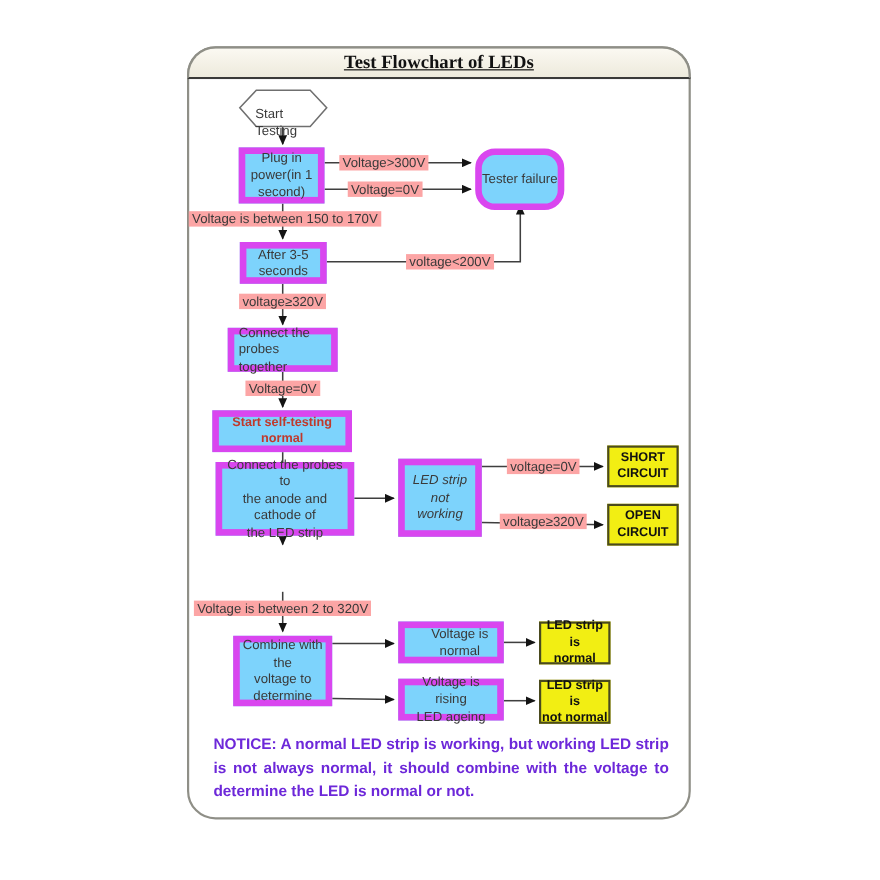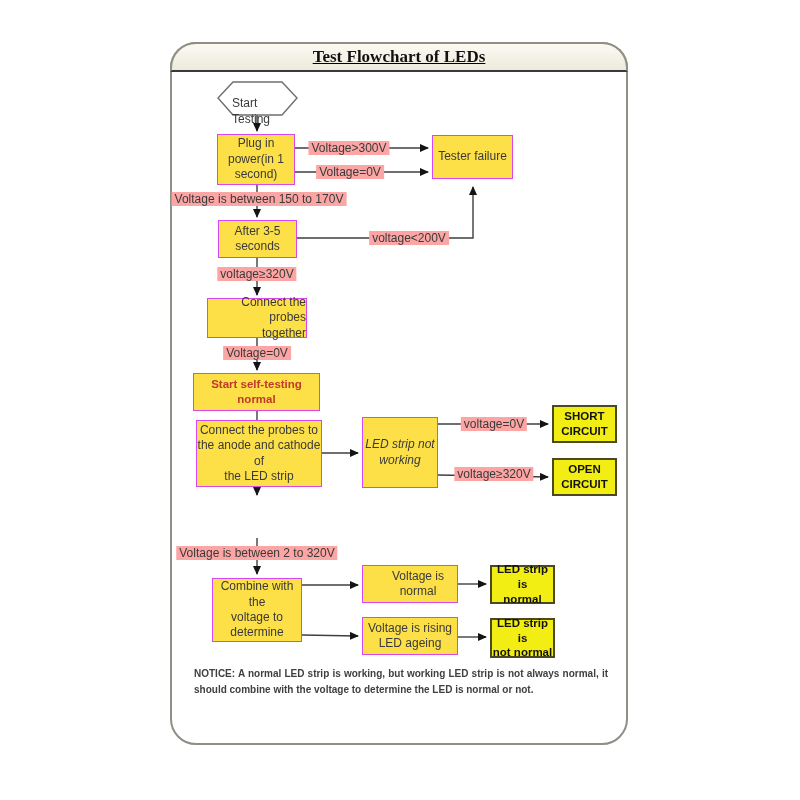--- a/index.html
+++ b/index.html
@@ -35,32 +35,32 @@
   .title {
     font-family: "Liberation Serif", serif;
     font-weight: bold;
     font-size: 17px;
     color: #111111;
   }
   svg.wires { position: absolute; left: 0; top: 0; }
   .node {
     position: absolute;
     box-sizing: border-box;
-    background: #fde047;
-    border: 1px solid #d946ef;
+    background: #7dd3fc;
+    border: 6px solid #d946ef;
     display: flex; align-items: center; justify-content: center;
     text-align: center;
     font-size: 12px;
     line-height: 1.28;
     color: #3a3a3a;
   }
   .node span { white-space: pre-line; }
-  .left-text { justify-content: flex-start; text-align: right; padding-left: 4px; }
+  .left-text { justify-content: flex-start; text-align: left; padding-left: 4px; }
   .n-plug        { left: 217px; top: 134px; width: 78px;  height: 51px; }
-  .n-tester      { left: 432px; top: 135px; width: 81px;  height: 44px; }
+  .n-tester      { left: 432px; top: 135px; width: 81px;  height: 56px; border-radius: 18px; }
   .n-after       { left: 218px; top: 220px; width: 79px;  height: 38px; }
   .n-probes      { left: 207px; top: 298px; width: 100px; height: 40px; }
   .n-selftest    { left: 193px; top: 373px; width: 127px; height: 38px;
                    color: #c0392b; font-weight: bold; font-size: 11.5px; }
   .n-anode       { left: 196px; top: 420px; width: 126px; height: 67px; }
   .n-notworking  { left: 362px; top: 417px; width: 76px;  height: 71px; font-style: italic; }
   .n-working     { left: 203px; top: 498px; width: 107px; height: 40px; }
   .n-combine     { left: 212px; top: 578px; width: 90px;  height: 64px; }
   .n-vnormal     { left: 362px; top: 565px; width: 96px;  height: 38px; padding-left: 16px; }
   .n-vrising     { left: 362px; top: 617px; width: 96px;  height: 38px; }
@@ -99,22 +99,22 @@
     font-size: 12px; line-height: 1.3;
     color: #3a3a3a;
     white-space: pre-line;
     text-align: left;
     margin-top: 12px;
   }
   .notice {
     position: absolute;
     left: 194px; top: 666px;
     width: 414px;
-    color: #404040;
-    font-size: 10px;
+    color: #6d28d9;
+    font-size: 14px;
     font-weight: bold;
     line-height: 1.55;
     text-align: justify;
   }
 </style>
 </head>
 <body>
 
 <div class="page">
 

